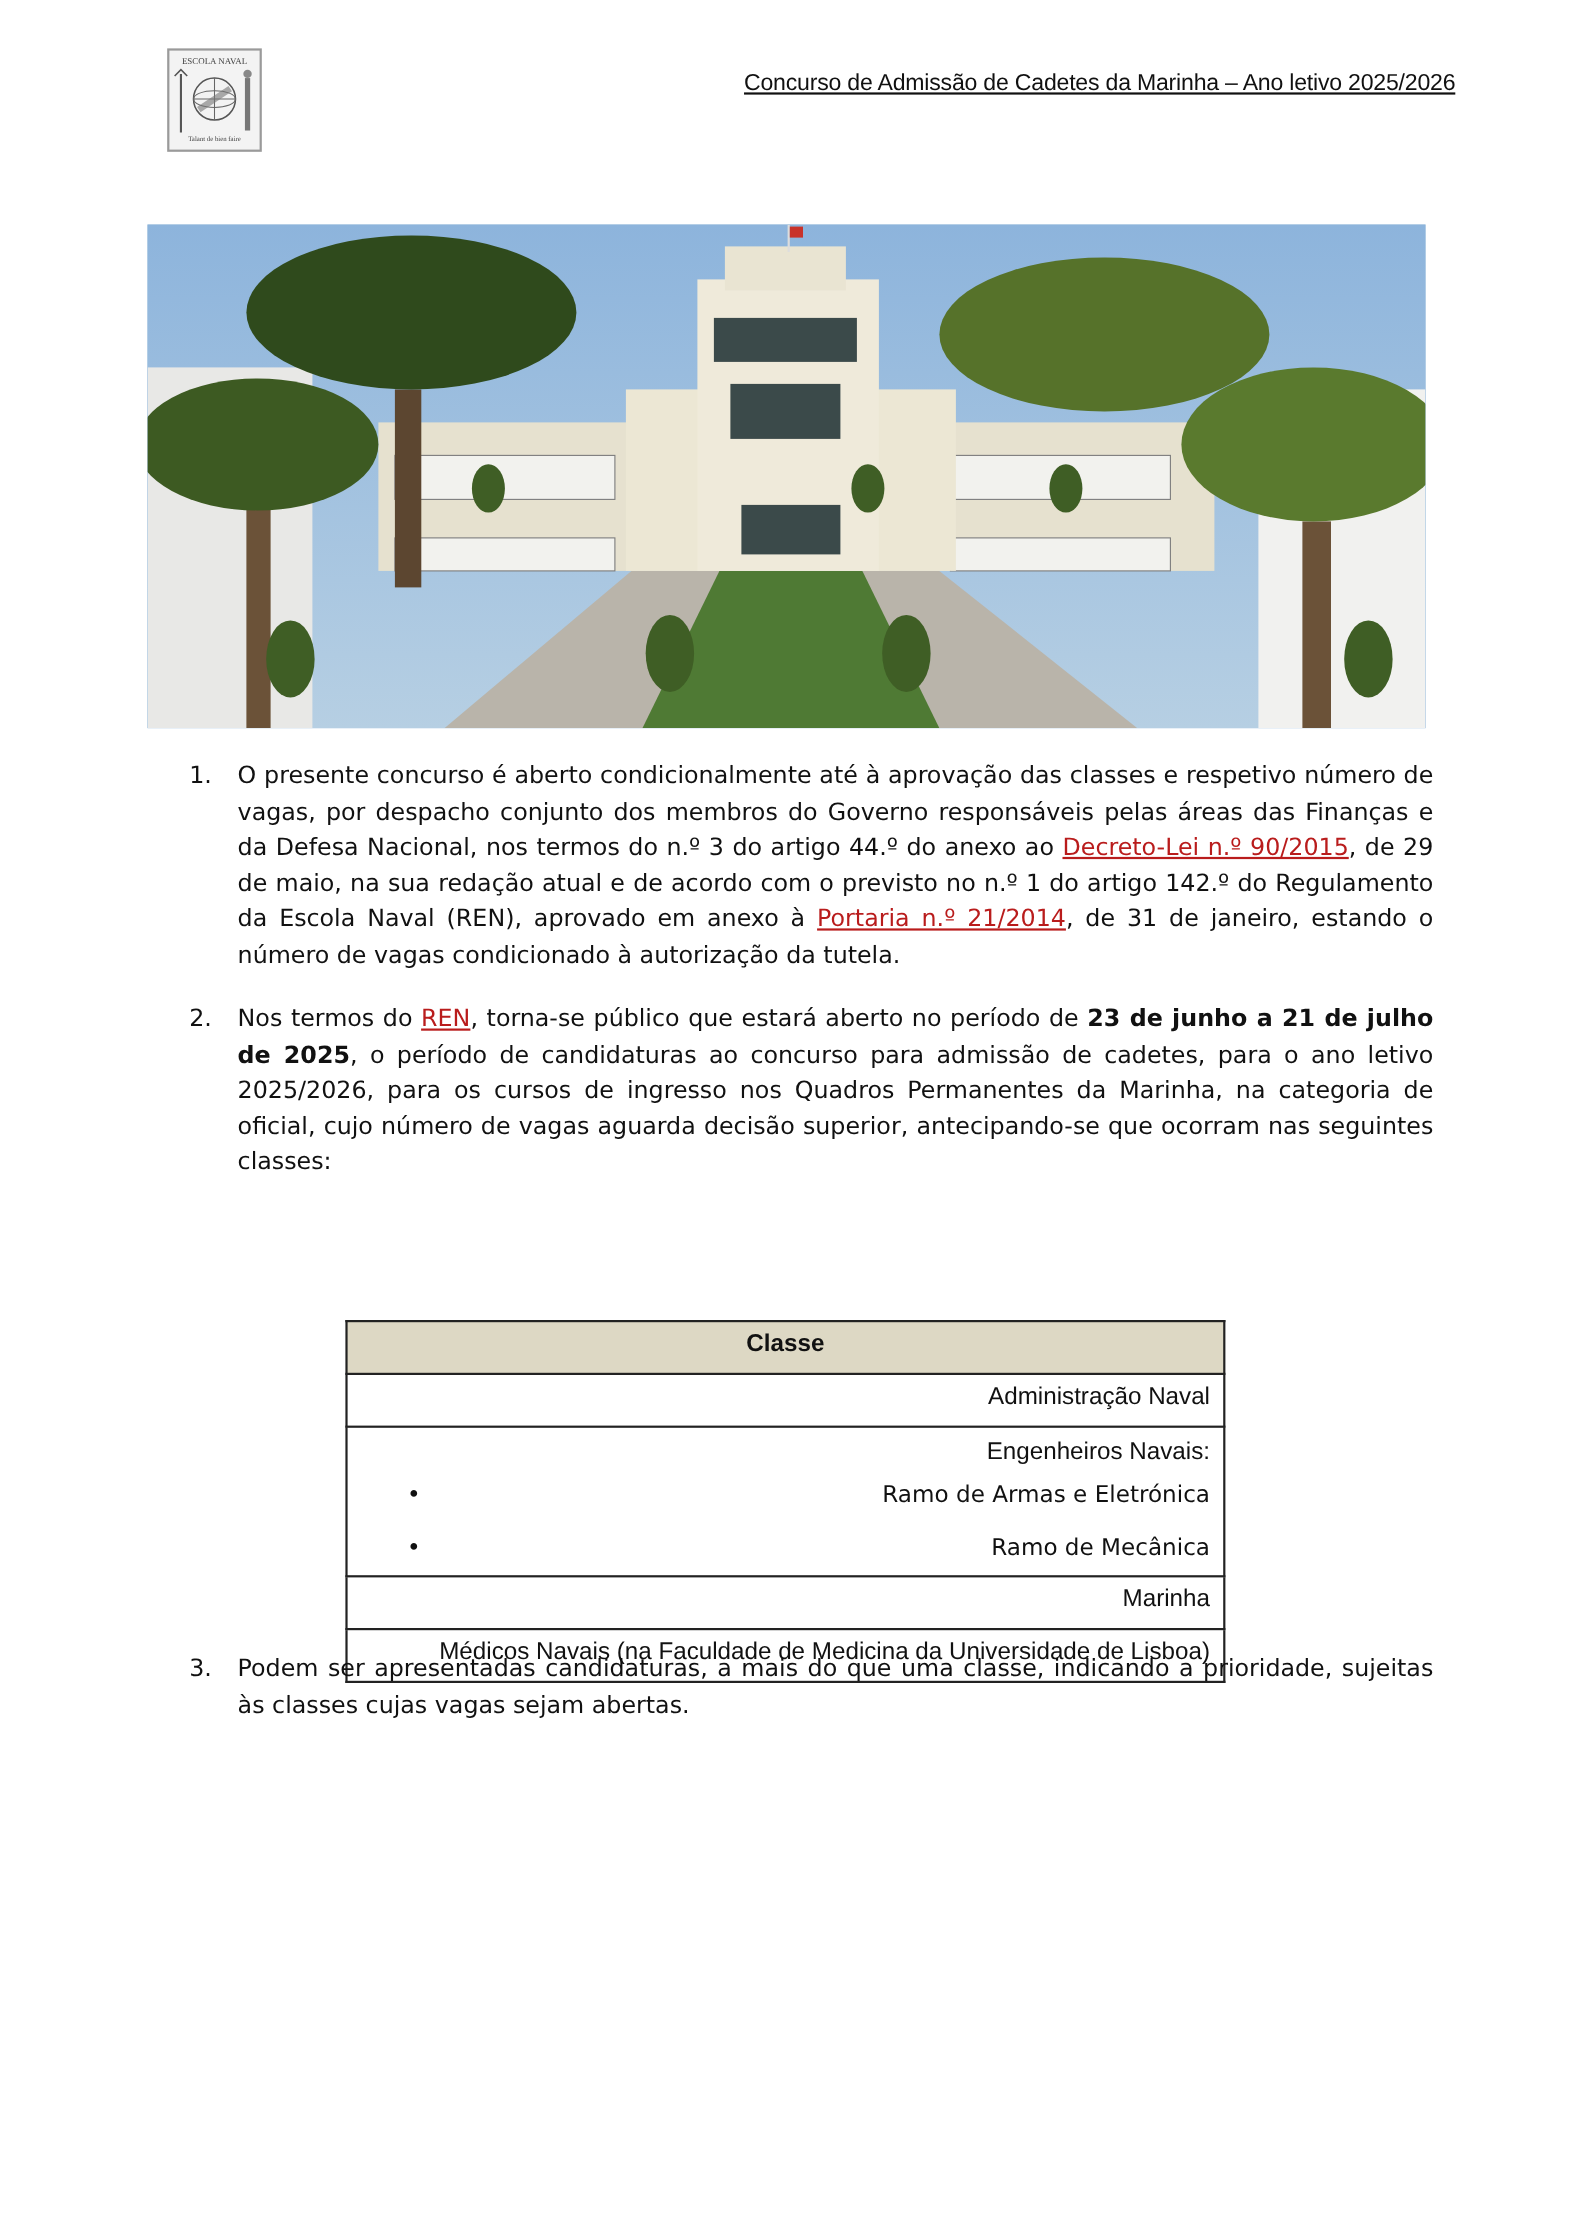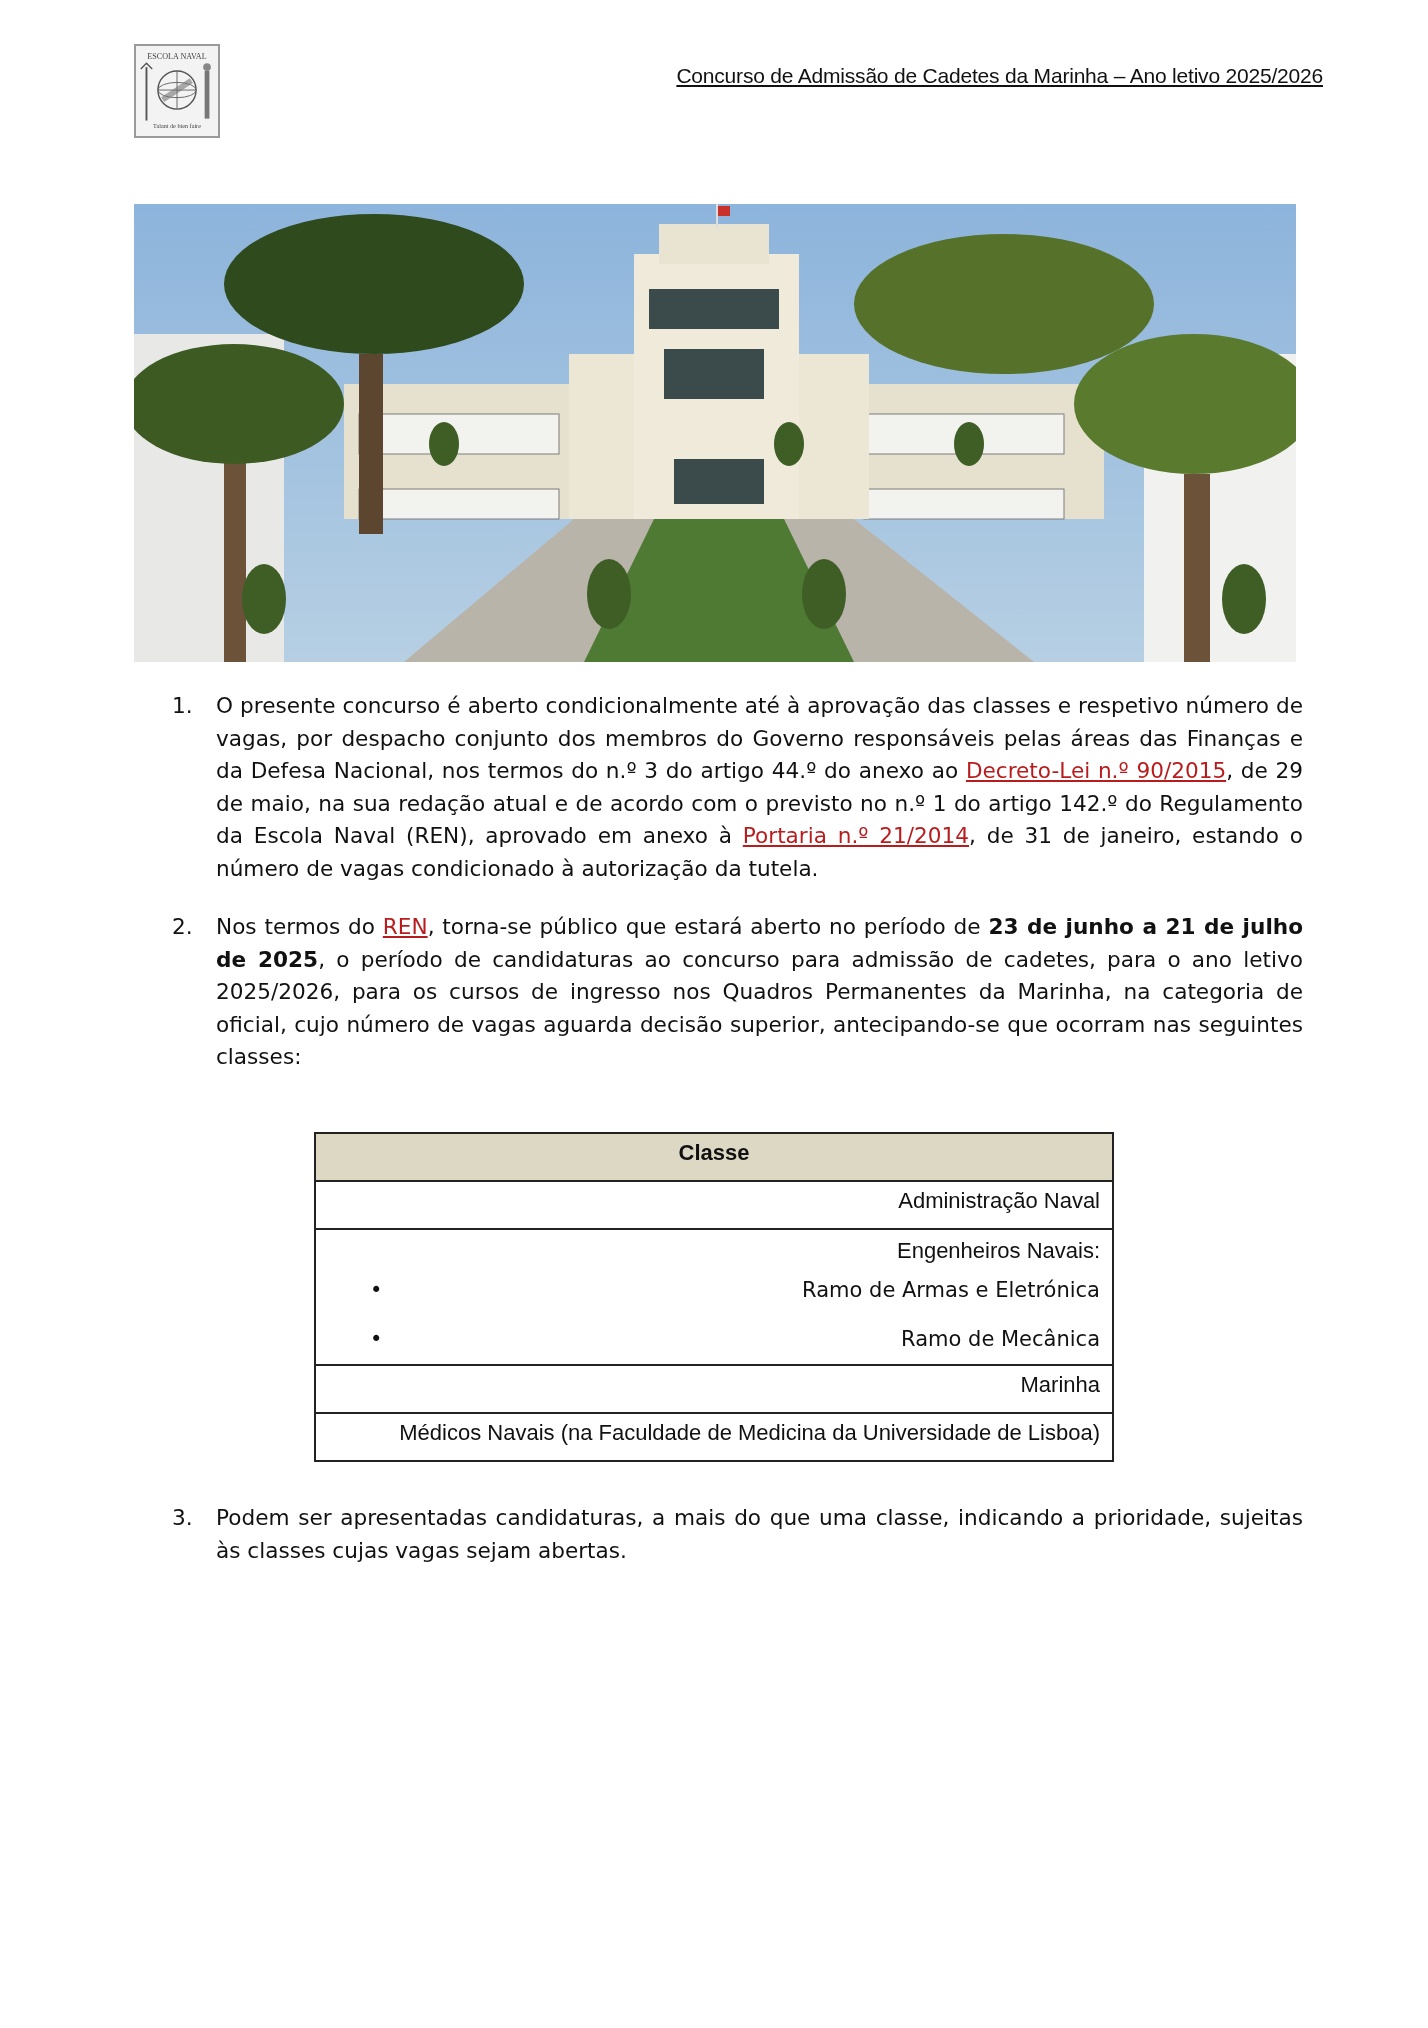--- a/index.html
+++ b/index.html
@@ -2,21 +2,21 @@
 <html><head>
   <meta charset="utf-8">
   <style>
     html, body { margin: 0; padding: 0; background: #ffffff; }
     body {
       width: 1428px; height: 2028px; position: relative; overflow: hidden;
       font-family: "DejaVu Sans", "Liberation Sans", sans-serif;
       color: #111111;
     }
     .logo {
-      position: absolute; left: 134px; top: 44px; width: 86px; height: 94px;
+      position: absolute; left: 152px; top: 44px; width: 86px; height: 94px;
       border: 2px solid #9a9a9a; background: #f3f3f3; box-sizing: border-box;
     }
     .logo svg { width: 100%; height: 100%; display: block; }
     .page-header {
       position: absolute; left: 540px; top: 64px; width: 783px;
       text-align: right; font-family: "Liberation Sans", sans-serif;
       font-weight: normal; font-size: 21px; text-decoration: underline;
       letter-spacing: -0.2px; color: #111;
     }
     .hero {
@@ -25,21 +25,21 @@
     }
     .hero svg { width: 100%; height: 100%; display: block; }
 
     .list { position: absolute; left: 168px; width: 1135px; }
     .item { position: relative; padding-left: 48px; font-size: 21.6px; line-height: 32.6px; text-align: justify; }
     .item .num { position: absolute; left: 4px; top: 0; }
     .item a { color: #b91c1c; text-decoration: underline; }
     .item b { font-weight: bold; }
 
     .tbl {
-      position: absolute; left: 314px; top: 1132px; width: 800px;
+      position: absolute; left: 314px; top: 1200px; width: 800px;
       border-collapse: collapse; font-family: "Liberation Sans", sans-serif;
       font-size: 22px; color: #111;
     }
     .tbl th, .tbl td { border: 2px solid #222; padding: 0 12px; text-align: right; vertical-align: top; }
     .tbl th { background: #ddd8c4; text-align: center; font-weight: bold; height: 48px; vertical-align: top; padding-top: 6px; box-sizing: border-box; }
     .tbl td { height: 48px; box-sizing: border-box; padding-top: 6px; }
     .tbl ul { margin: 0; padding: 0; list-style: none; }
     .tbl ul li { position: relative; padding-left: 86px; line-height: 49px; font-family: "DejaVu Sans", sans-serif; font-size: 21px; }
     .tbl ul li .bullet { position: absolute; left: 42px; top: 0; }
     .tbl .eng-cell { height: 121px; }

